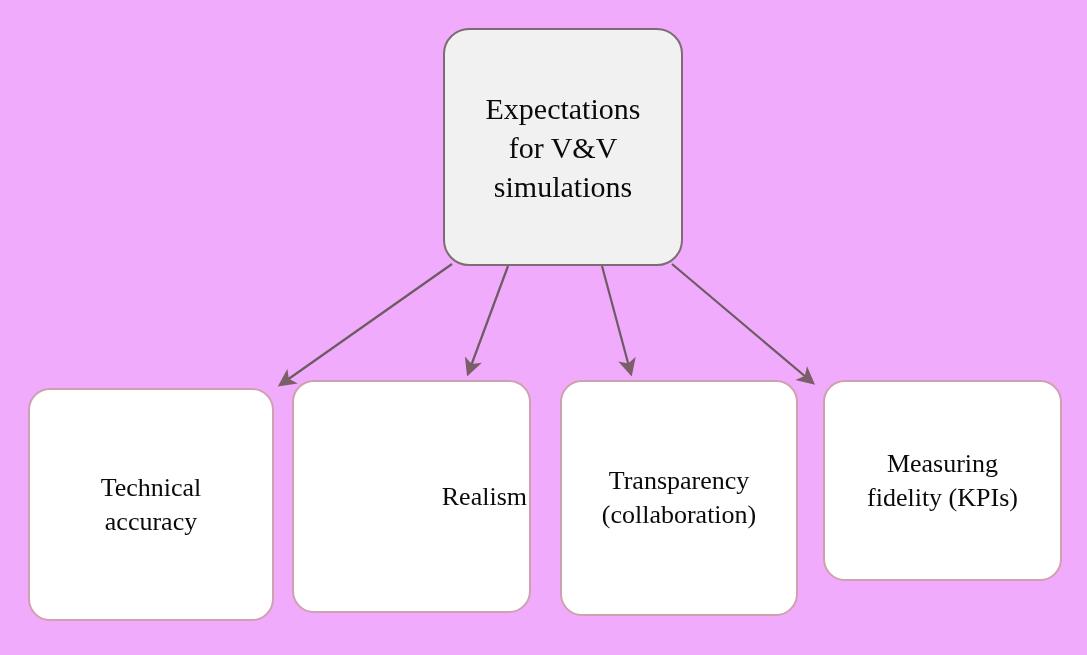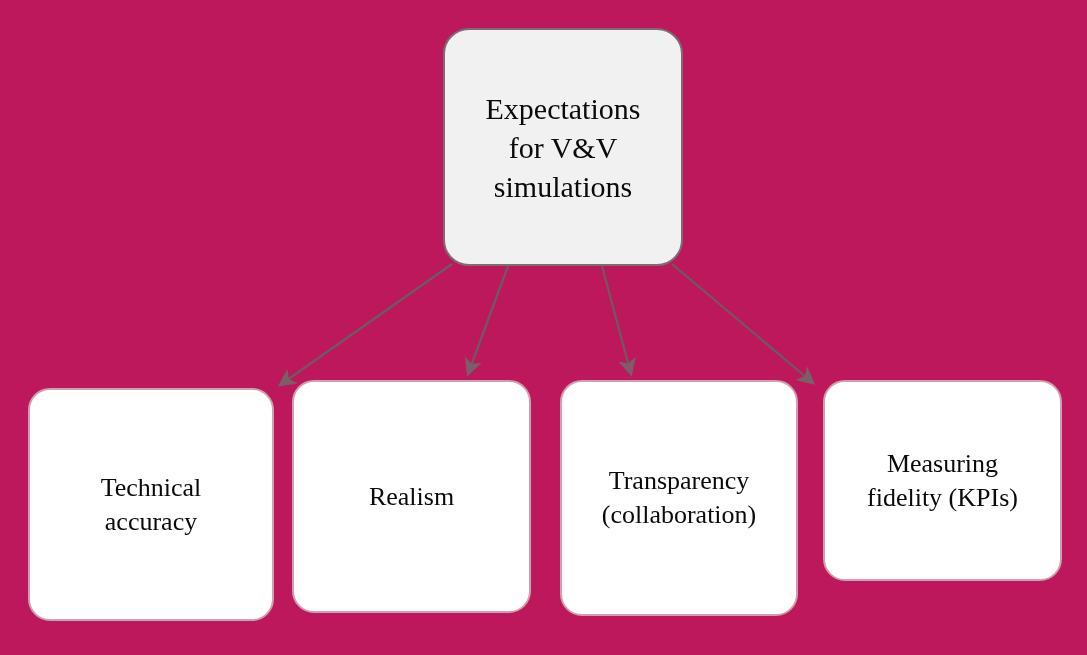--- a/index.html
+++ b/index.html
@@ -8,21 +8,21 @@
     padding: 0;
     background: #ffffff;
   }
   body {
     font-family: "Liberation Serif", "DejaVu Serif", serif;
   }
   #diagram-canvas {
     position: relative;
     width: 1087px;
     height: 655px;
-    background: #be185d;
+    background: #f0abfc;
     overflow: hidden;
   }
   #connector-layer {
     position: absolute;
     left: 0;
     top: 0;
     width: 1087px;
     height: 655px;
     pointer-events: none;
   }
@@ -81,21 +81,21 @@
     <span class="node-label">Expectations
 for V&amp;V
 simulations</span>
   </div>
 
   <div class="node node-leaf" style="left:28px; top:380px; width:246px; height:233px;margin-top:8px;">
     <span class="node-label">Technical
 accuracy</span>
   </div>
 
-  <div class="node node-leaf" style="left:292px; top:380px; width:239px; height:233px;">
+  <div class="node node-leaf" style="left:292px; top:380px; width:239px; height:233px;justify-content:flex-end;">
     <span class="node-label">Realism</span>
   </div>
 
   <div class="node node-leaf" style="left:560px; top:380px; width:238px; height:236px;">
     <span class="node-label">Transparency
 (collaboration)</span>
   </div>
 
   <div class="node node-leaf" style="left:823px; top:380px; width:239px; height:201px;">
     <span class="node-label">Measuring

